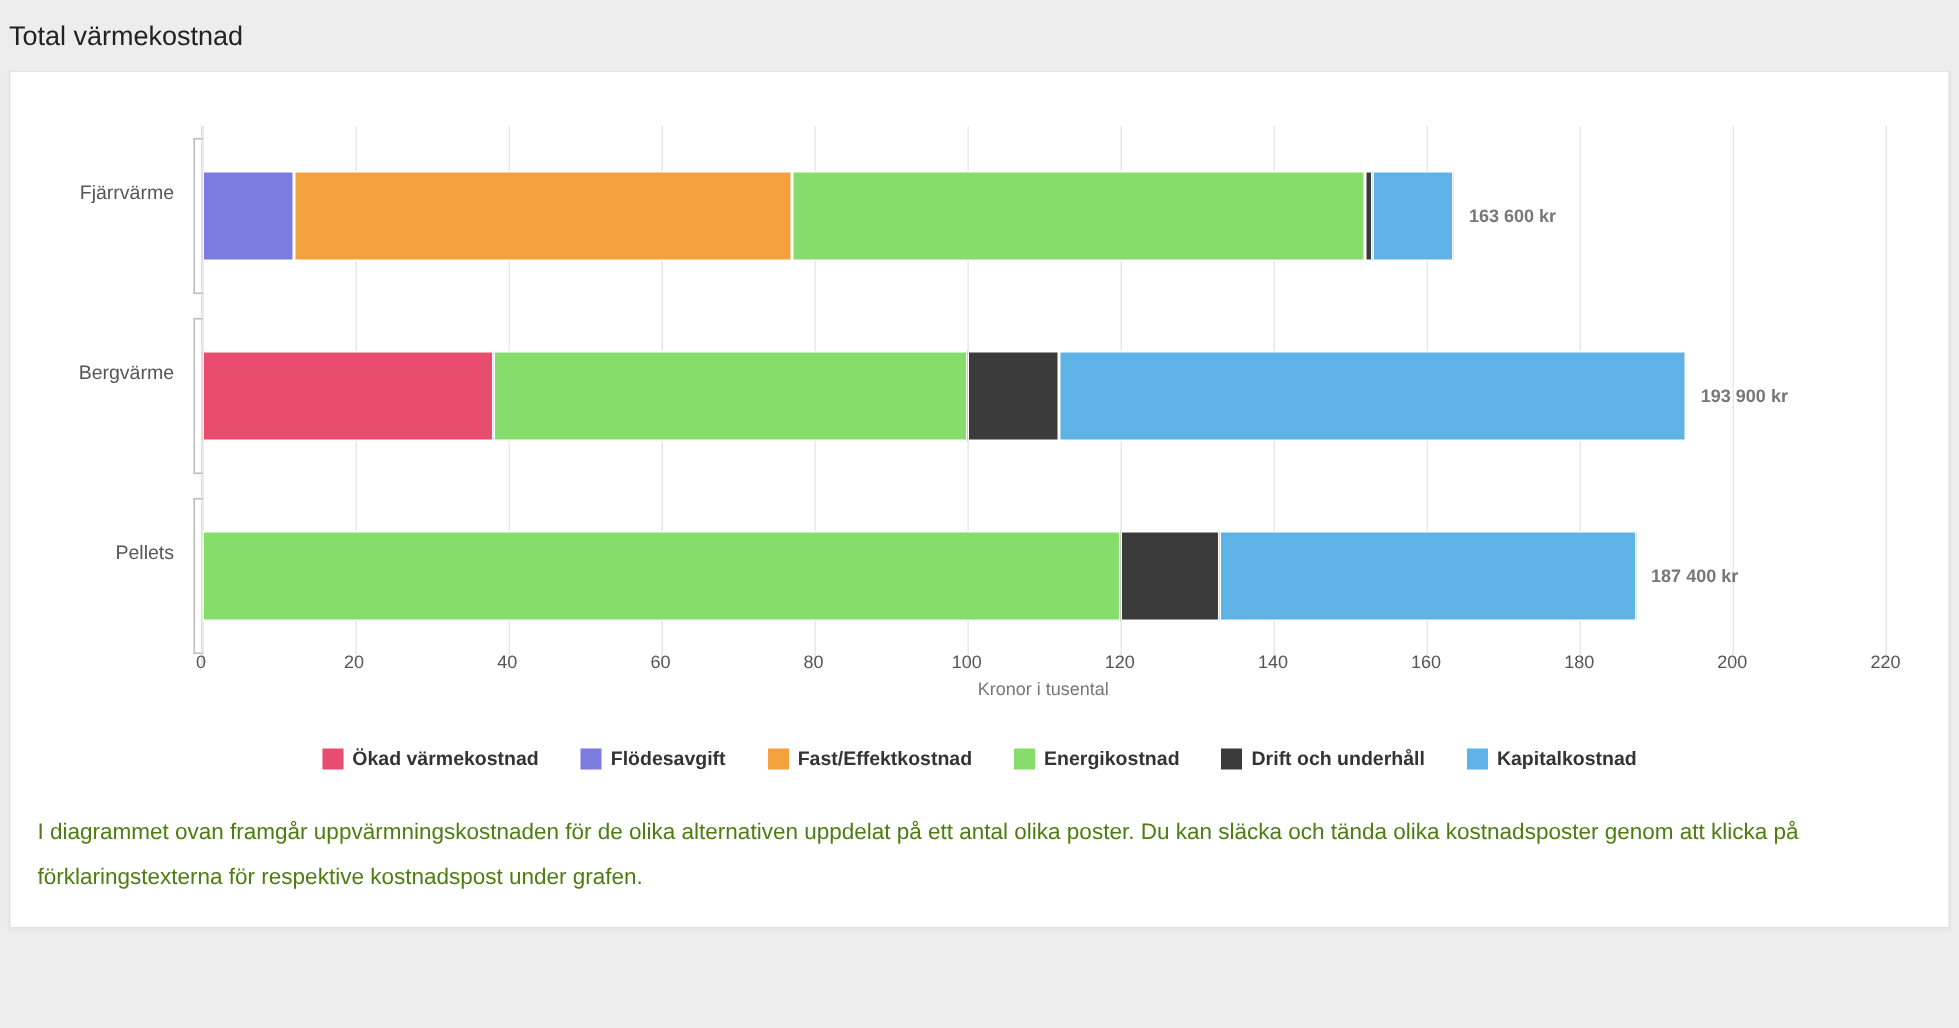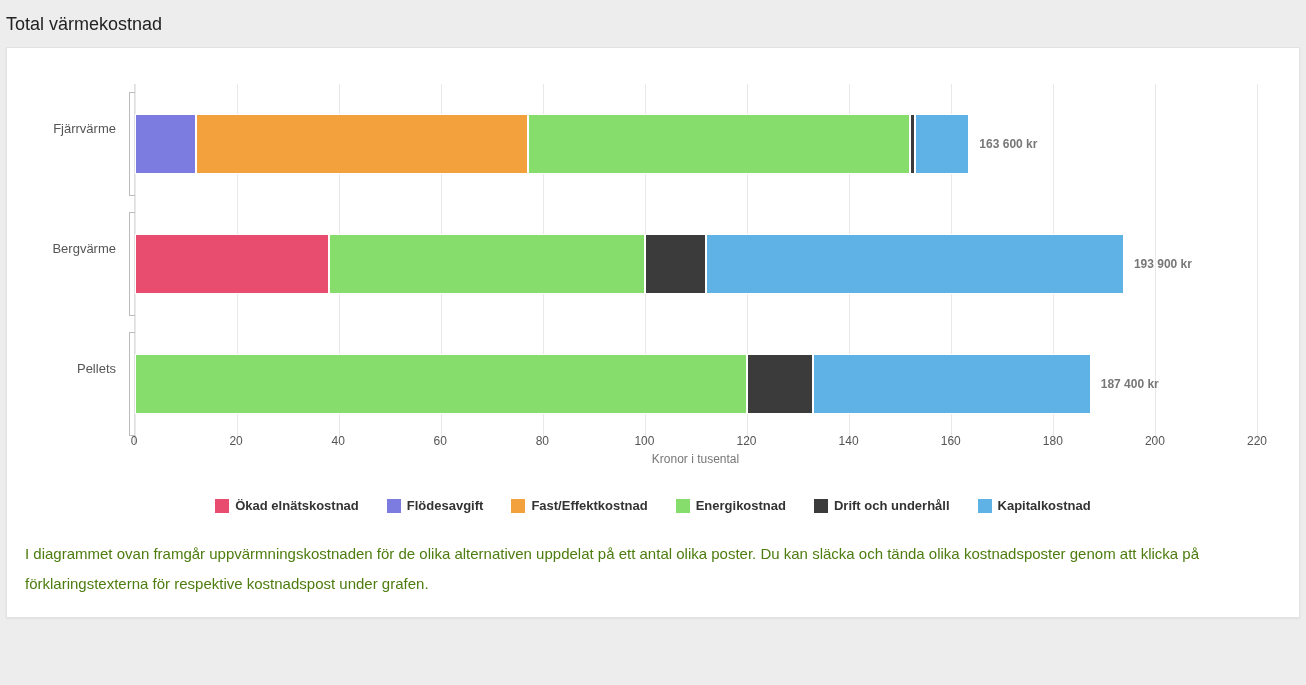--- a/index.html
+++ b/index.html
@@ -193,21 +193,21 @@
         <div class="x-tick" style="left: 72.7273%;">160</div>
         <div class="x-tick" style="left: 81.8182%;">180</div>
         <div class="x-tick" style="left: 90.9091%;">200</div>
         <div class="x-tick" style="left: 100%;">220</div>
       </div>
     <div class="x-axis-label">Kronor i tusental</div>
   </div>
 
   <div class="legend" id="legend"><span class="legend-item">
         <span class="legend-swatch" style="background: rgb(232, 77, 112);"></span>
-        <span>Ökad elnätskostnad</span>
+        <span>Ökad värmekostnad</span>
       </span><span class="legend-item">
         <span class="legend-swatch" style="background: rgb(123, 123, 224);"></span>
         <span>Flödesavgift</span>
       </span><span class="legend-item">
         <span class="legend-swatch" style="background: rgb(242, 161, 61);"></span>
         <span>Fast/Effektkostnad</span>
       </span><span class="legend-item">
         <span class="legend-swatch" style="background: rgb(134, 221, 107);"></span>
         <span>Energikostnad</span>
       </span><span class="legend-item">

